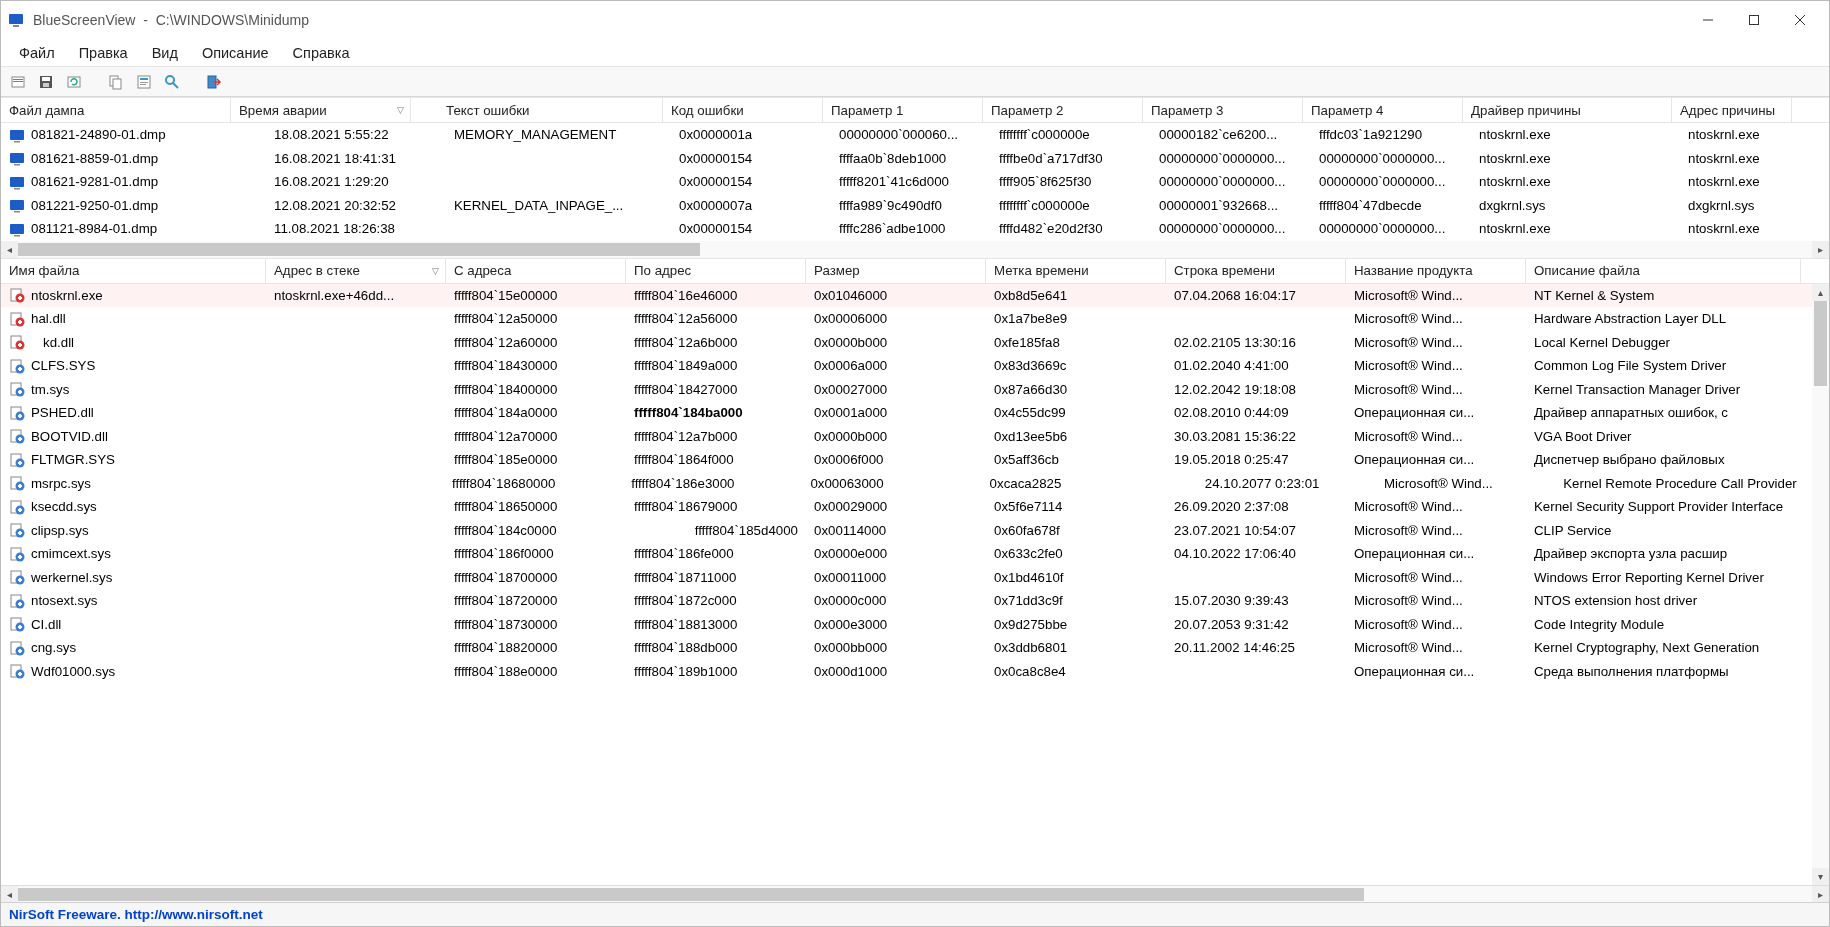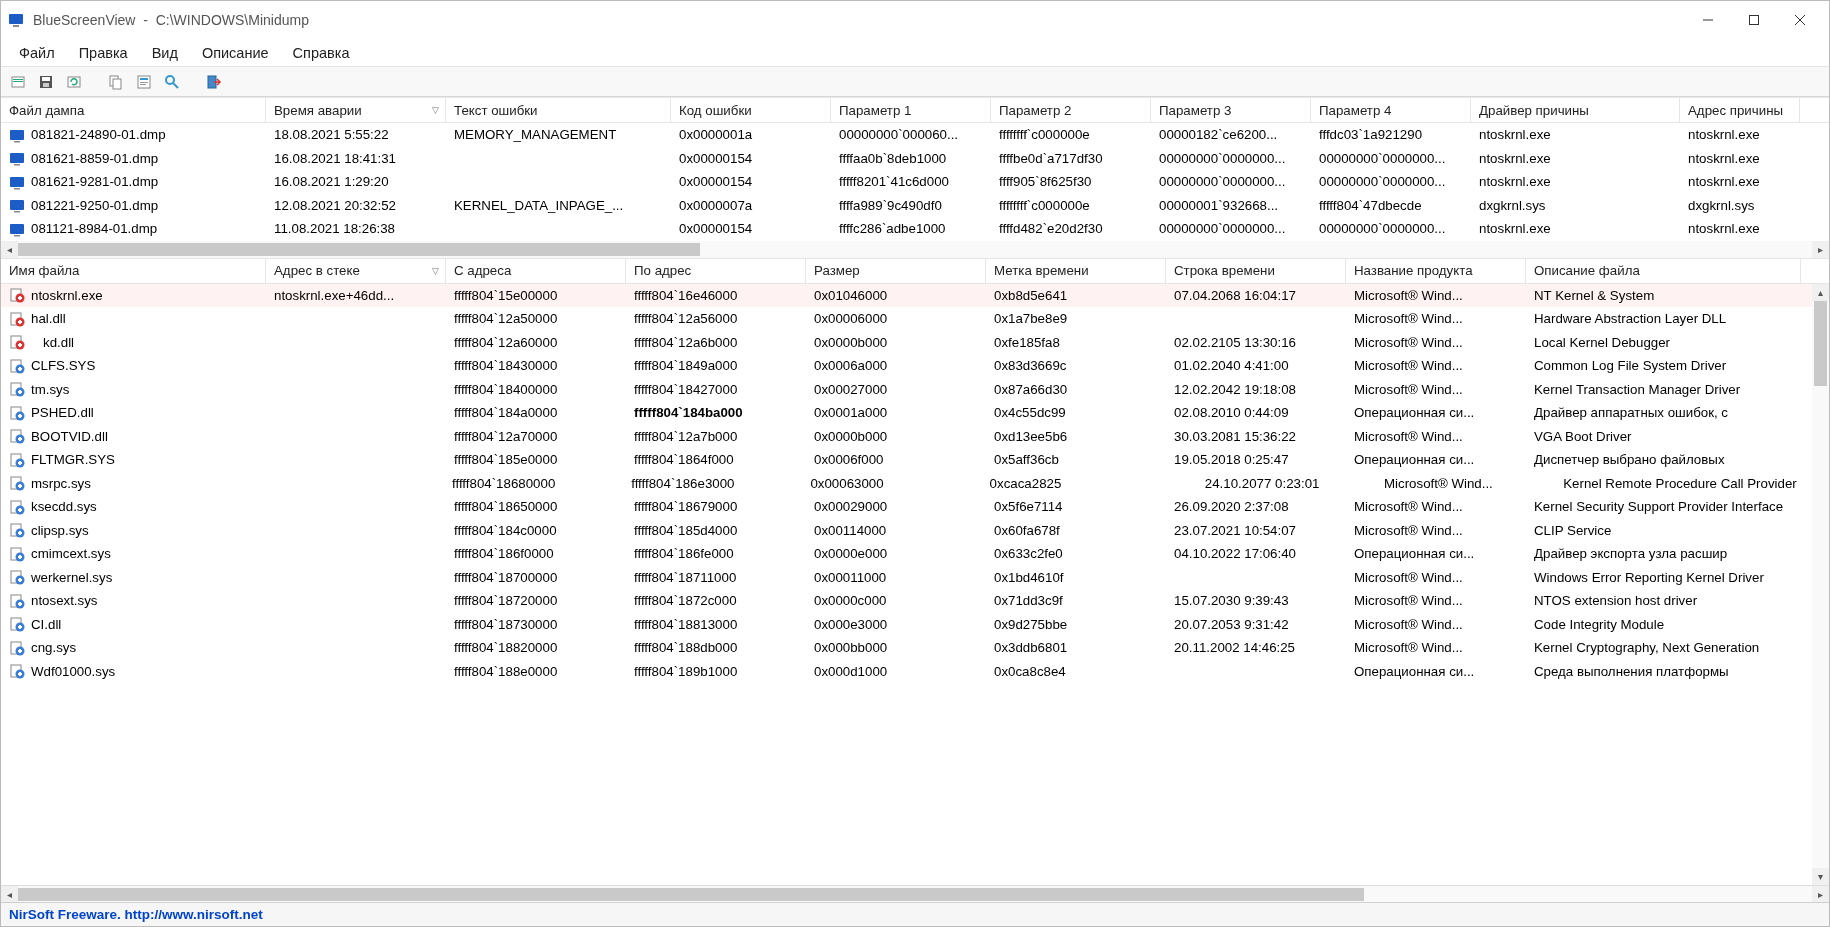--- a/index.html
+++ b/index.html
@@ -126,23 +126,23 @@
     <div class="tb-btn">
         <svg width="16" height="16">
           <rect x="2" y="2" width="8" height="12" fill="#48c" stroke="#269"></rect>
           <path d="M8 8 l6 0 M11 5 l3 3 l-3 3" fill="none" stroke="#d33" stroke-width="1.5"></path>
         </svg>
       </div>
   </div>
 
   <div class="pane top-pane">
     <div class="headers" id="top-headers">
-        <div class="hcell" style="width: 265px;">Файл дампа</div>
+        <div class="hcell" style="width: 230px;">Файл дампа</div>
         <div class="hcell" style="width: 180px;">Время аварии<span class="sort-ind">▽</span></div>
-        <div class="hcell" style="width: 225px;">Текст ошибки</div>
+        <div class="hcell" style="width: 225px; margin-left: 27px;">Текст ошибки</div>
         <div class="hcell" style="width: 160px;">Код ошибки</div>
         <div class="hcell" style="width: 160px;">Параметр 1</div>
         <div class="hcell" style="width: 160px;">Параметр 2</div>
         <div class="hcell" style="width: 160px;">Параметр 3</div>
         <div class="hcell" style="width: 160px;">Параметр 4</div>
         <div class="hcell" style="width: 209px;">Драйвер причины</div>
         <div class="hcell" style="width: 120px;">Адрес причины</div>
       </div>
     <div class="rows" id="top-rows">
         <div class="row">
@@ -453,21 +453,21 @@
             <span class="rowicon"><svg width="16" height="16">
                 <rect x="2" y="2" width="10" height="12" fill="#fff" stroke="#888"></rect>
                 <circle cx="11" cy="11" r="4.5" fill="#3a7dd8"></circle>
                 <rect x="9" y="10" width="4" height="2" fill="#fff"></rect>
                 <rect x="10" y="9" width="2" height="4" fill="#fff"></rect>
               </svg></span>
             <span>clipsp.sys</span>
           </div>
           <div class="cell" style="width: 180px;"></div>
           <div class="cell" style="width: 180px;">fffff804`184c0000</div>
-          <div class="cell" style="width: 180px;">fffff804`185d4000</div>
+          <div class="cell" style="width: 180px; text-align: right;">fffff804`185d4000</div>
           <div class="cell" style="width: 180px;">0x00114000</div>
           <div class="cell" style="width: 180px;">0x60fa678f</div>
           <div class="cell" style="width: 180px;">23.07.2021 10:54:07</div>
           <div class="cell" style="width: 180px;">Microsoft® Wind...</div>
           <div class="cell" style="width: 275px;">CLIP Service</div>
         </div>
         <div class="row">
           <div class="cell iconcell" style="width: 265px;">
             <span class="rowicon"><svg width="16" height="16">
                 <rect x="2" y="2" width="10" height="12" fill="#fff" stroke="#888"></rect>

